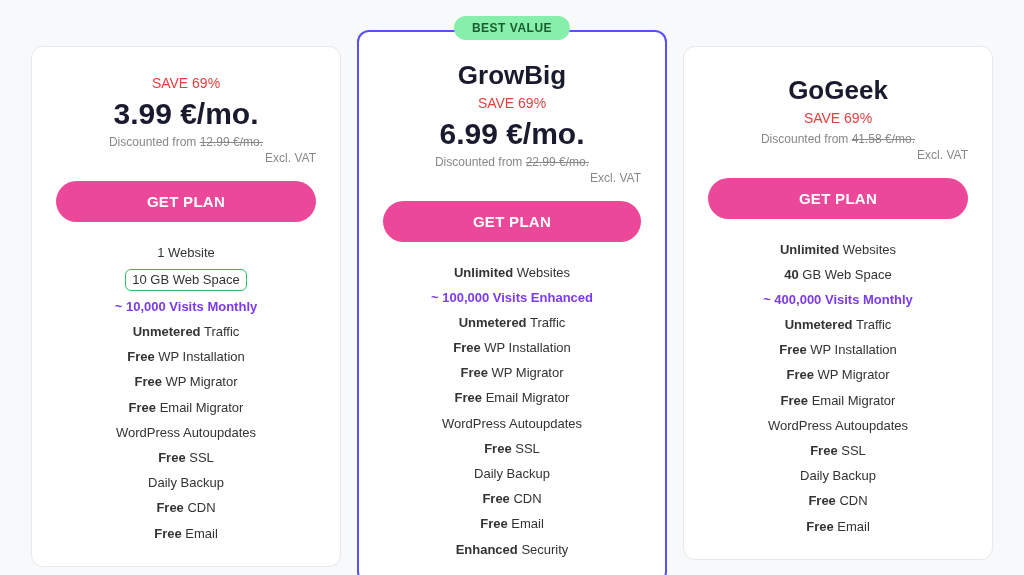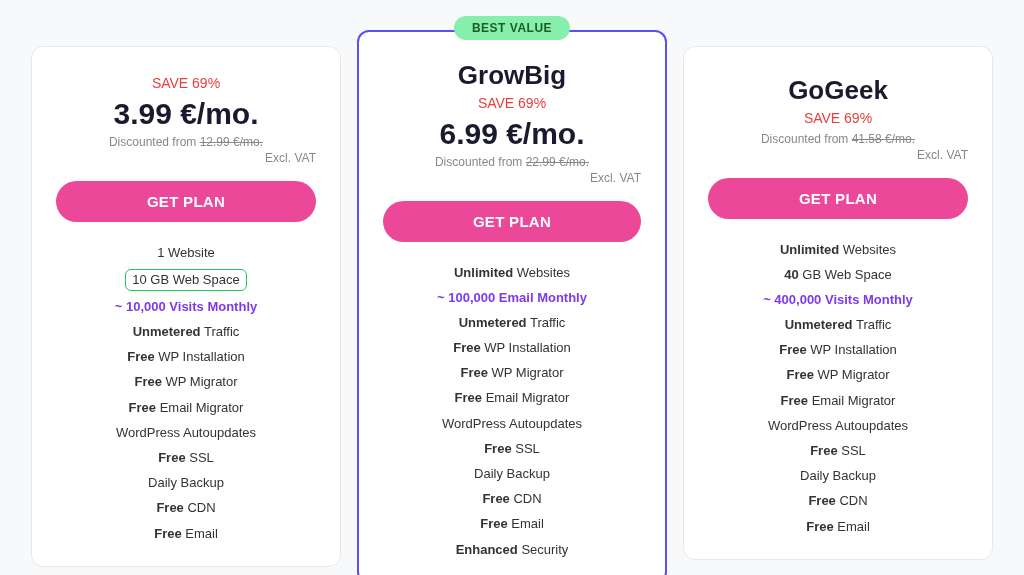--- a/index.html
+++ b/index.html
@@ -145,21 +145,21 @@
     <div class="plan-card featured">
     <div class="best-value-badge">BEST VALUE</div>
     <div class="plan-name">GrowBig</div>
     <div class="save-badge">SAVE 69%</div>
     <div class="price">6.99 €/mo.</div>
     <div class="price-sub">Discounted from <span class="price-original">22.99 €/mo.</span></div>
     <div class="excl-vat">Excl. VAT</div>
     <button class="get-plan-btn">GET PLAN</button>
     <ul class="features-list">
       <li><strong>Unlimited</strong> Websites</li>
-        <li style="color:#7c3aed;font-weight:600;">~ <strong>100,000 Email Monthly</strong></li>
+        <li style="color:#7c3aed;font-weight:600;">~ <strong>100,000 Visits Enhanced</strong></li>
         <li><strong>Unmetered</strong> Traffic</li>
         <li><strong>Free</strong> WP Installation</li>
         <li><strong>Free</strong> WP Migrator</li>
         <li><strong>Free</strong> Email Migrator</li>
         <li>WordPress Autoupdates</li>
         <li><strong>Free</strong> SSL</li>
         <li>Daily Backup</li>
         <li><strong>Free</strong> CDN</li>
         <li><strong>Free</strong> Email</li>
         <li><strong>Enhanced</strong> Security</li>

